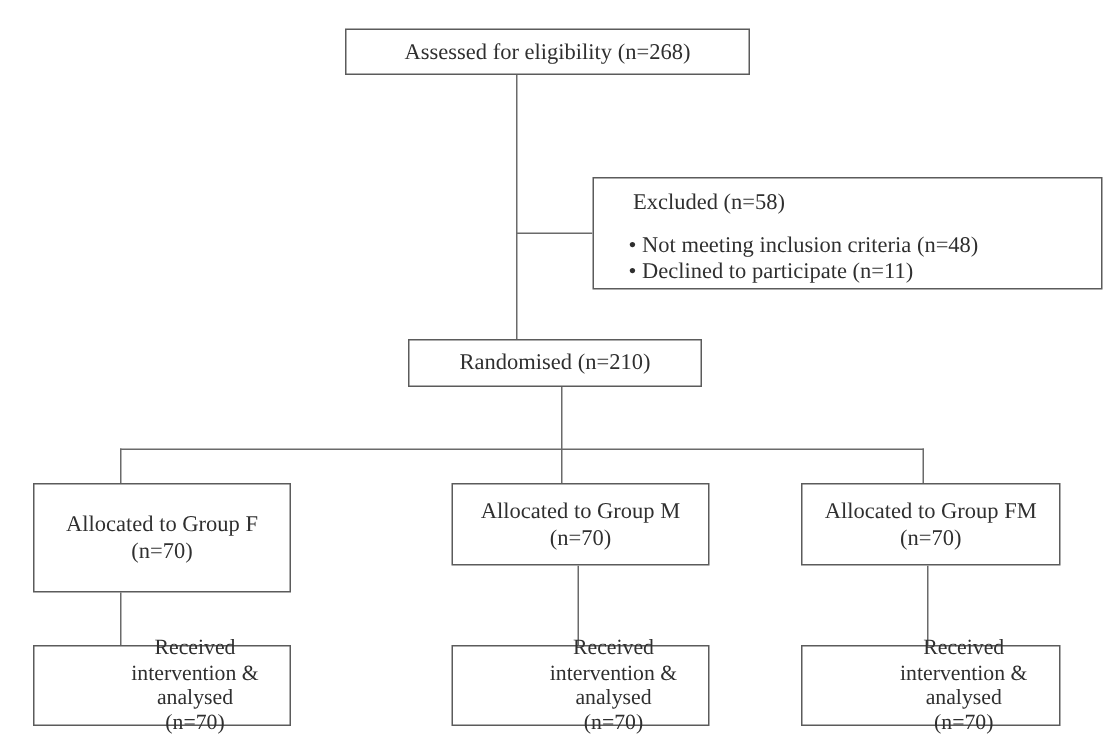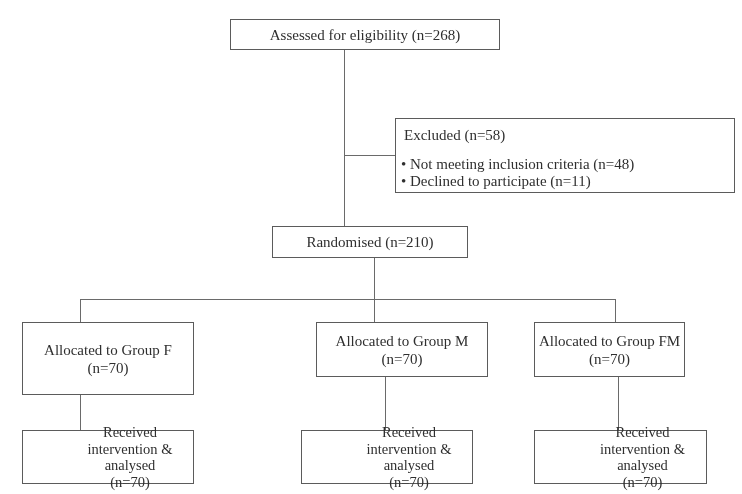--- a/index.html
+++ b/index.html
@@ -28,25 +28,25 @@
   }
   .box.center {
     display: flex;
     flex-direction: column;
     align-items: center;
     justify-content: center;
   }
   
   .assessed   { left: 218px; top: 19px;  width: 270px; height: 31px; }
   .excluded   { left: 383px; top: 118px; width: 340px; height: 75px;
-                text-align: left; padding: 7px 6px 0 5px; }
+                text-align: left; padding: 7px 6px 0 23px; }
   .randomised { left: 260px; top: 226px; width: 196px; height: 32px; }
   .alloc-f    { left: 10px;  top: 322px; width: 172px; height: 73px; }
-  .alloc-m    { left: 304px; top: 322px; width: 172px; height: 55px; }
-  .alloc-fm   { left: 522px; top: 322px; width: 151px; height: 55px; text-align: right; }
+  .alloc-m    { left: 289px; top: 322px; width: 172px; height: 55px; }
+  .alloc-fm   { left: 522px; top: 322px; width: 173px; height: 55px; text-align: right; }
   .recv-f     { left: 10px;  top: 430px; width: 172px; height: 54px; }
   .recv-m     { left: 289px; top: 430px; width: 172px; height: 54px; }
   .recv-fm    { left: 522px; top: 430px; width: 173px; height: 54px; }
   .recv-f, .recv-m, .recv-fm { font-size: 14.5px; line-height: 16.5px; padding-left: 44px; }
 
   .ex-title  { margin: 0 0 12px 3px; }
   .ex-bullet { line-height: 16.5px; }
 
   
   .line {

